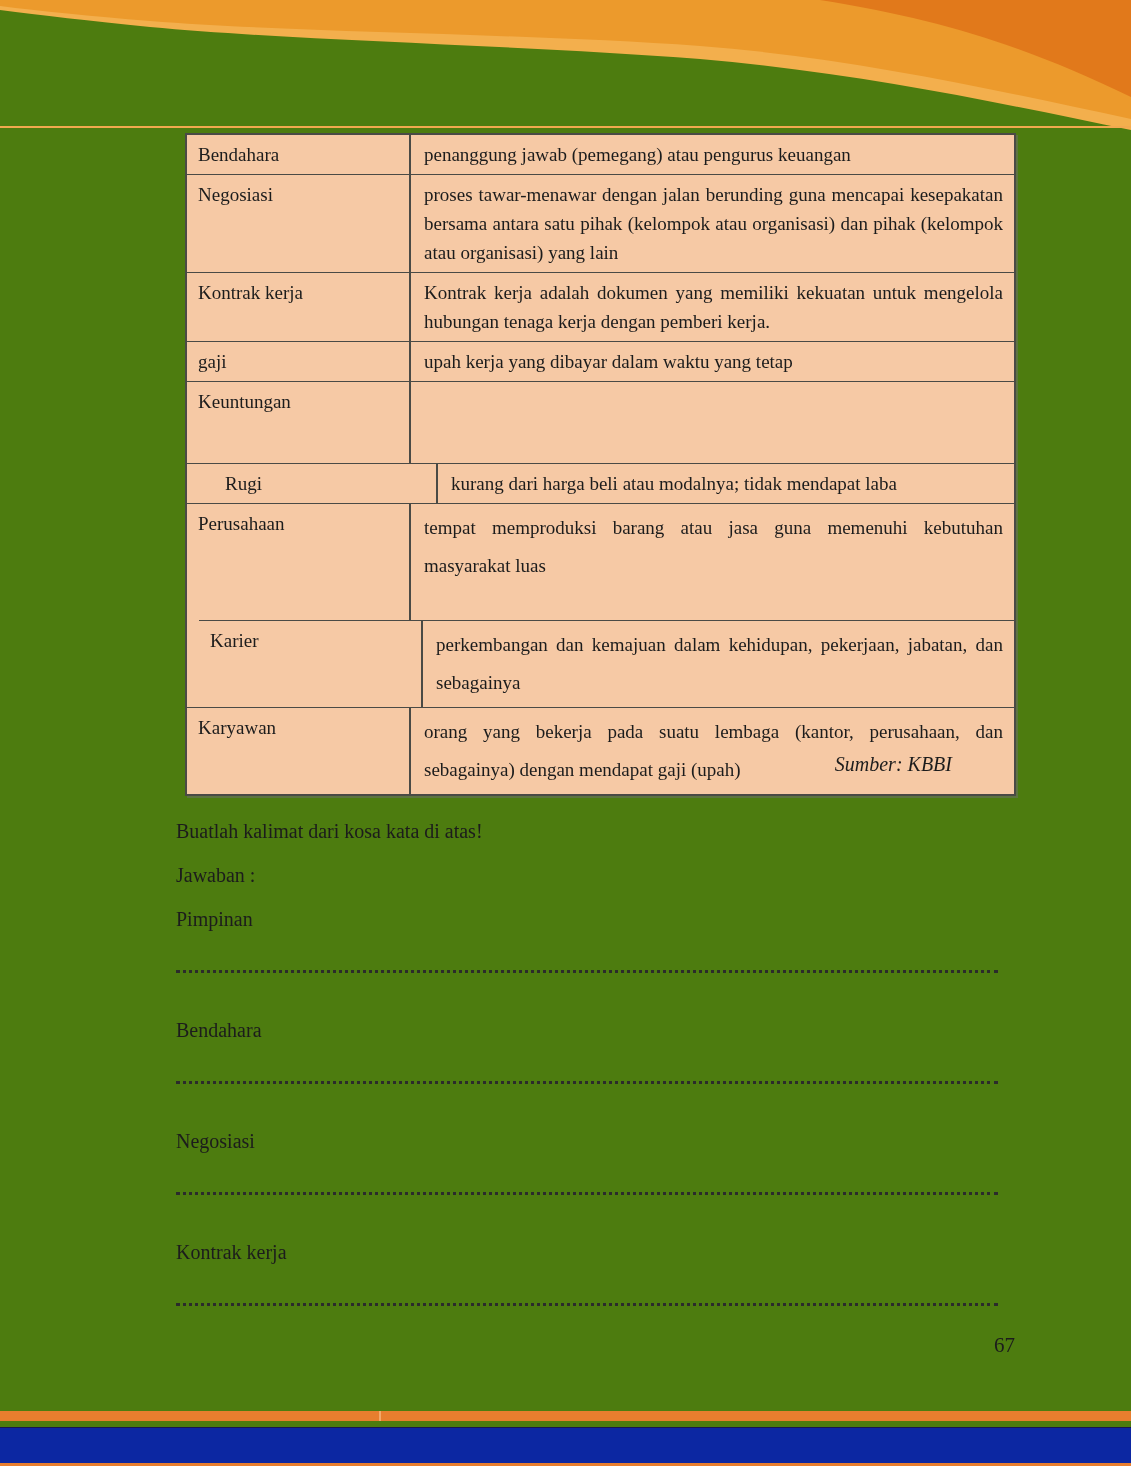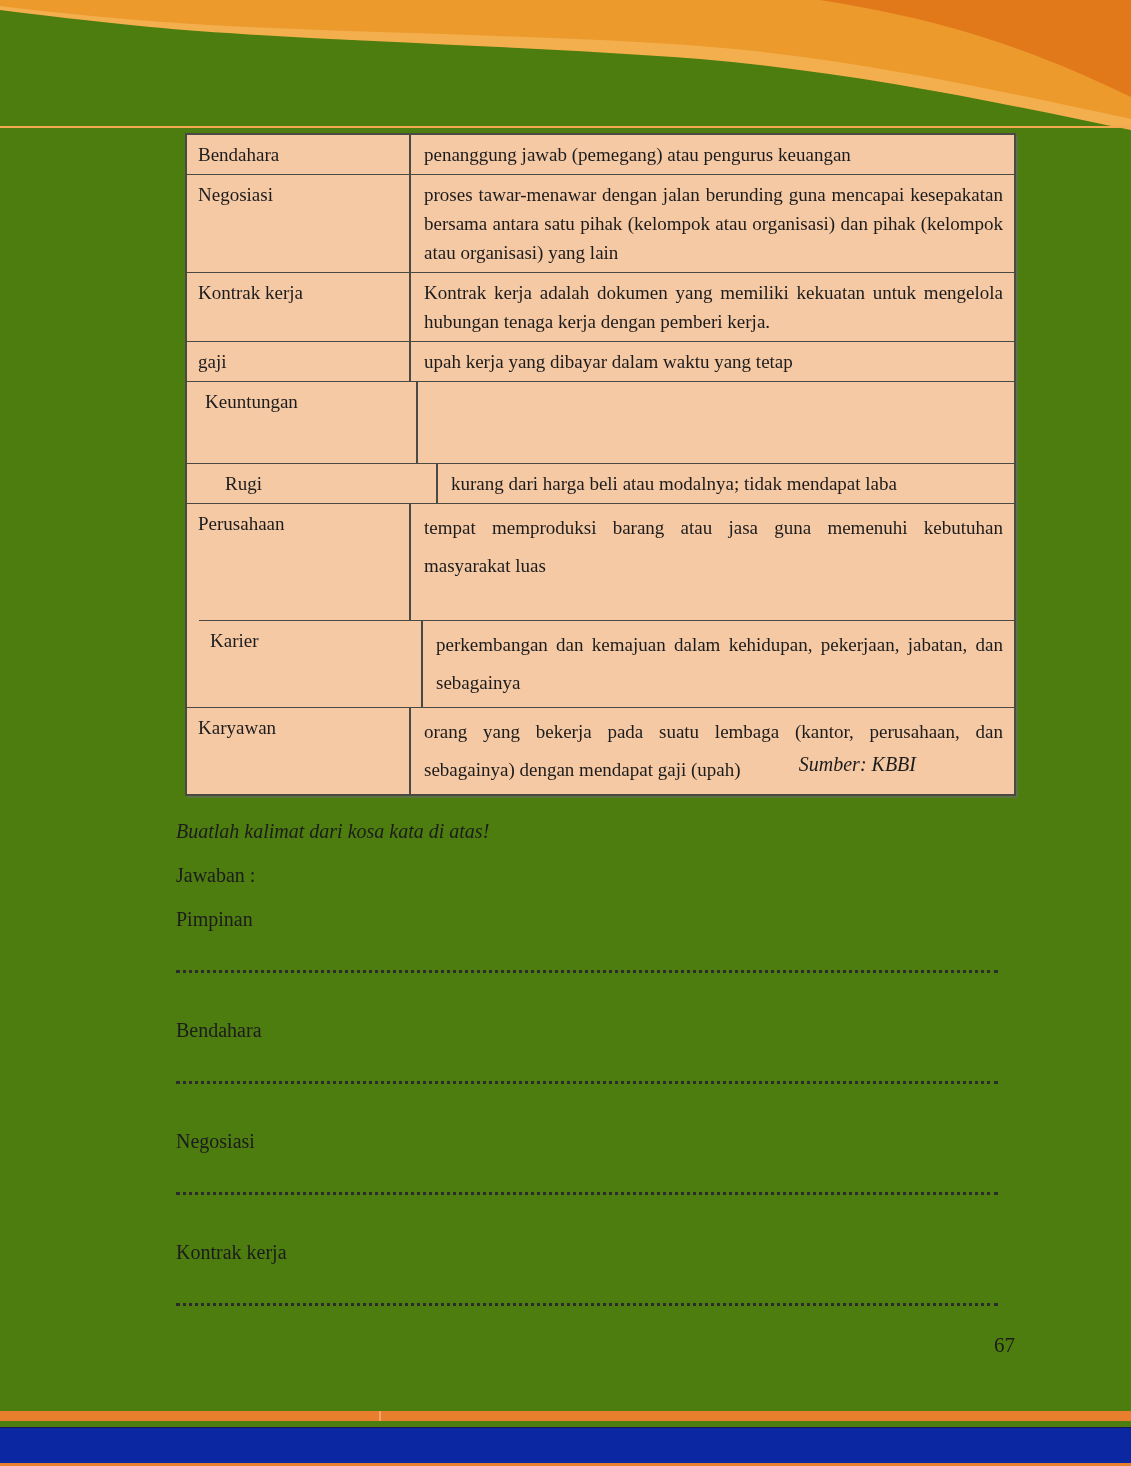--- a/index.html
+++ b/index.html
@@ -41,27 +41,27 @@
   }
   .def-cell{
     flex:1 1 auto;
     padding:5px 11px 5px 13px;
     text-align:justify;
   }
   .def-cell.tall{line-height:38px;}
 
   .source-caption{
     position:absolute;left:185px;top:751px;width:731px;
-    text-align:right;font-style:italic;font-size:20px;line-height:26px;
+    text-align:right;font-style:italic;font-size:20px;line-height:26px;padding-left:36px;
   }
 
   
   .exercise{position:absolute;left:176px;top:818px;width:822px;}
   .txt{margin:0;font-size:20px;line-height:26px;}
-  .instruction{margin:0 0 18px 0;font-style:italic;}
+  .instruction{margin:0 0 18px 0;}
   .answer-heading{margin:0 0 18px 0;}
   .ans-label{margin:44px 0 0 0;}
   #answers .ans-label:first-child{margin-top:18px;}
   .dotline{
     margin-top:38px;height:0;width:822px;
     border-bottom:3px dotted #2b2b2b;
   }
 
   .pagenum{
     position:absolute;top:1332px;left:12px;width:1003px;
@@ -114,21 +114,21 @@
     <div class="trow" style="min-height: 58px;">
       <div class="tcell term-cell">Kontrak kerja</div>
       <div class="tcell def-cell">Kontrak kerja adalah dokumen yang memiliki kekuatan untuk mengelola hubungan tenaga kerja dengan pemberi kerja.</div>
     </div>
 
     <div class="trow" style="min-height: 34px;">
       <div class="tcell term-cell">gaji</div>
       <div class="tcell def-cell">upah kerja yang dibayar dalam waktu yang tetap</div>
     </div>
 
-    <div class="trow" style="min-height: 81px; padding-left: 7px;">
+    <div class="trow" style="min-height: 81px;">
       <div class="tcell term-cell">Keuntungan</div>
     </div>
 
     <div class="trow" style="min-height: 33px; padding-left: 27px;">
       <div class="tcell term-cell">Rugi</div>
       <div class="tcell def-cell">kurang dari harga beli atau modalnya; tidak mendapat laba</div>
     </div>
 
     <div class="trow" style="min-height: 116px;">
       <div class="tcell term-cell">Perusahaan</div>

